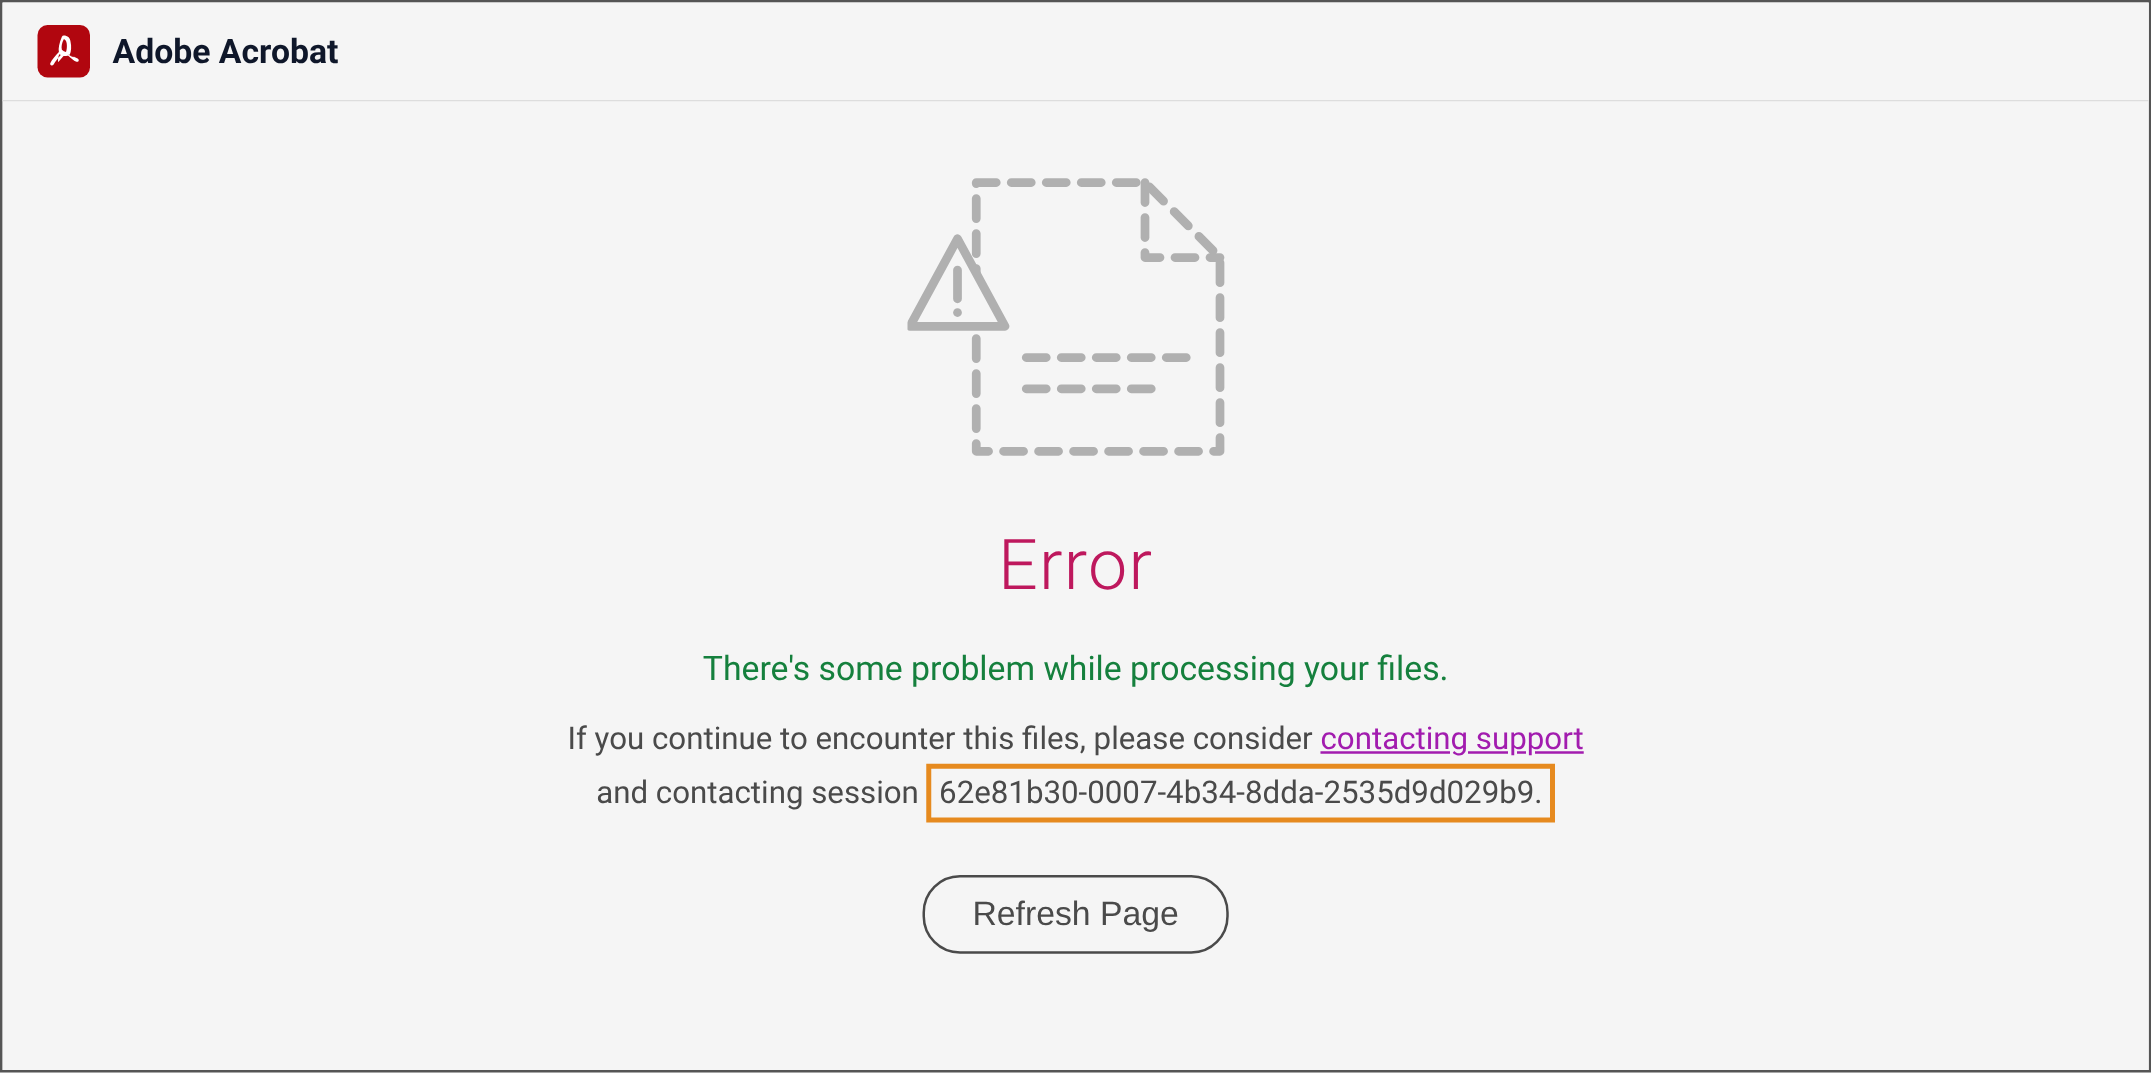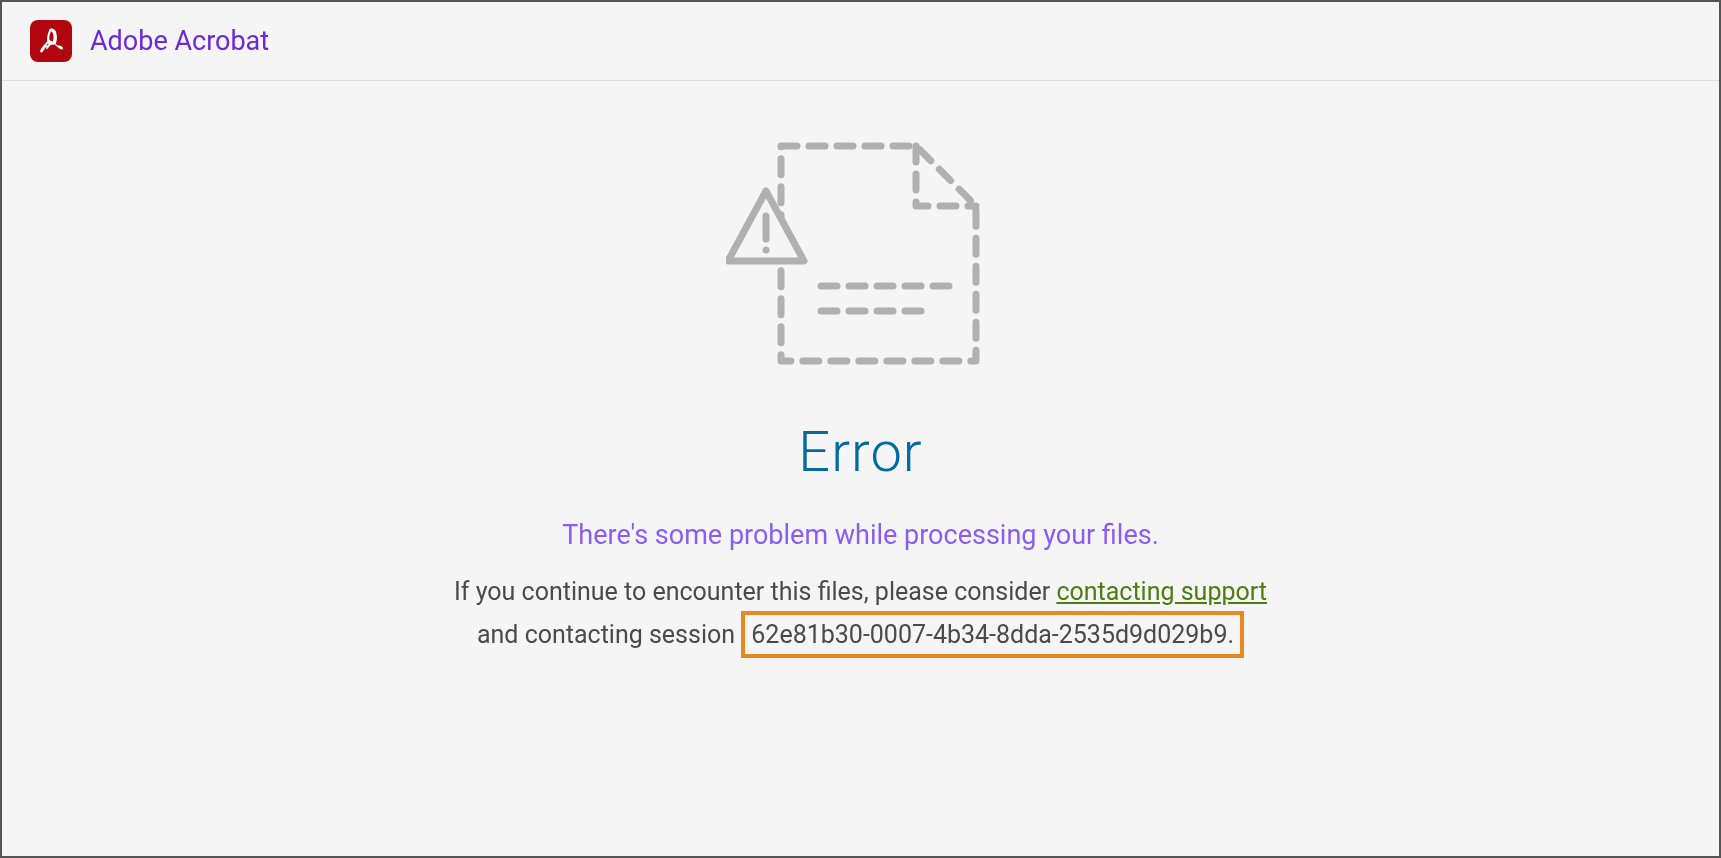--- a/index.html
+++ b/index.html
@@ -37,58 +37,58 @@
       align-items: center;
       justify-content: center;
       margin-right: 18px;
     }
     .app-icon svg {
       width: 30px;
       height: 30px;
     }
     .app-title {
       font-size: 27px;
-      color: #6d28d9;
-      font-weight: 400;
+      color: #0f172a;
+      font-weight: 700;
       text-align: center;
     }
     .content {
       flex: 1;
       display: flex;
       flex-direction: column;
       align-items: center;
       padding-top: 55px;
     }
     .error-illustration {
       margin-bottom: 48px;
     }
     .error-illustration svg {
       display: block;
     }
     .error-heading {
       font-size: 56px;
       font-weight: 300;
-      color: #0369a1;
+      color: #be185d;
       margin-bottom: 34px;
       letter-spacing: 1px;
     }
     .error-subtitle {
       font-size: 27px;
-      color: #8b5cf6;
+      color: #15803d;
       font-weight: 400;
       margin-bottom: 22px;
     }
     .error-detail {
       font-size: 25px;
       color: #4a4a4a;
       text-align: center;
       line-height: 1.5;
     }
     .support-link {
-      color: #4d7c0f;
+      color: #a21caf;
       text-decoration: underline;
       cursor: pointer;
     }
     .session-id {
       border: 4px solid #e68a1f;
       padding: 1px 6px;
       display: inline-block;
     }
     .refresh-button {
       margin-top: 42px;
@@ -134,16 +134,17 @@
 
     <h1 class="error-heading">Error</h1>
 
     <div class="error-subtitle">There's some problem while processing your files.</div>
 
     <div class="error-detail">
       <span>If you continue to encounter this files, please consider </span><a class="support-link">contacting support</a><br>
       <span> and contacting session </span><span class="session-id">62e81b30-0007-4b34-8dda-2535d9d029b9.</span>
     </div>
 
+    <button class="refresh-button">Refresh Page</button>
 
   </div>
 
 </div>
 
 </body></html>

